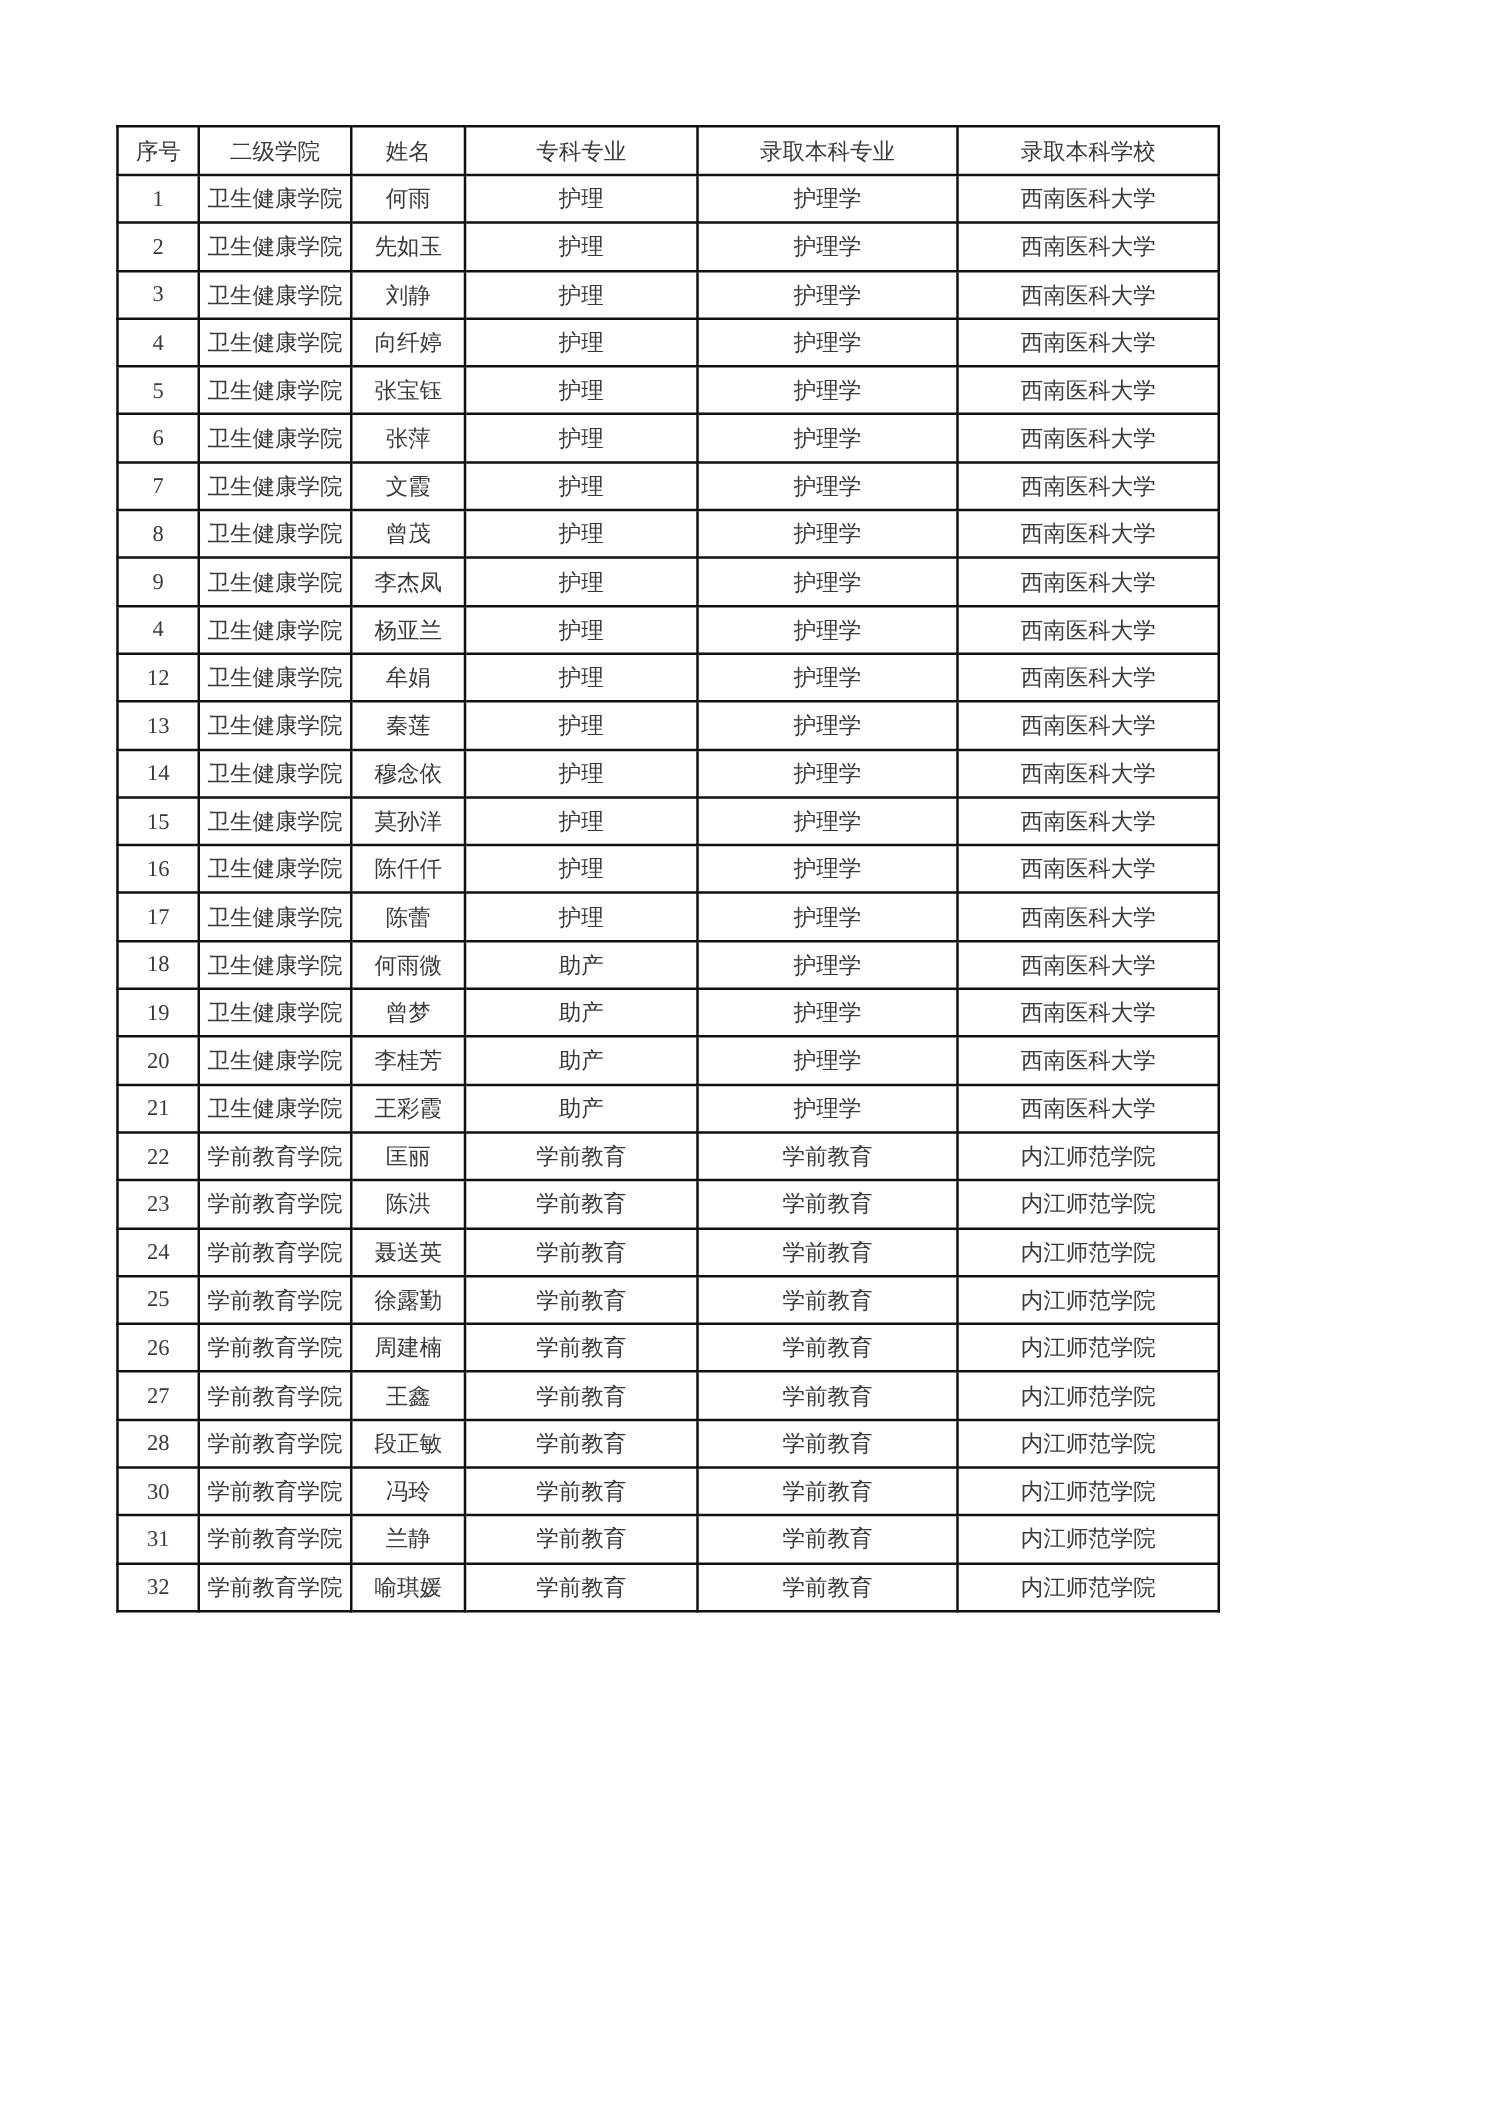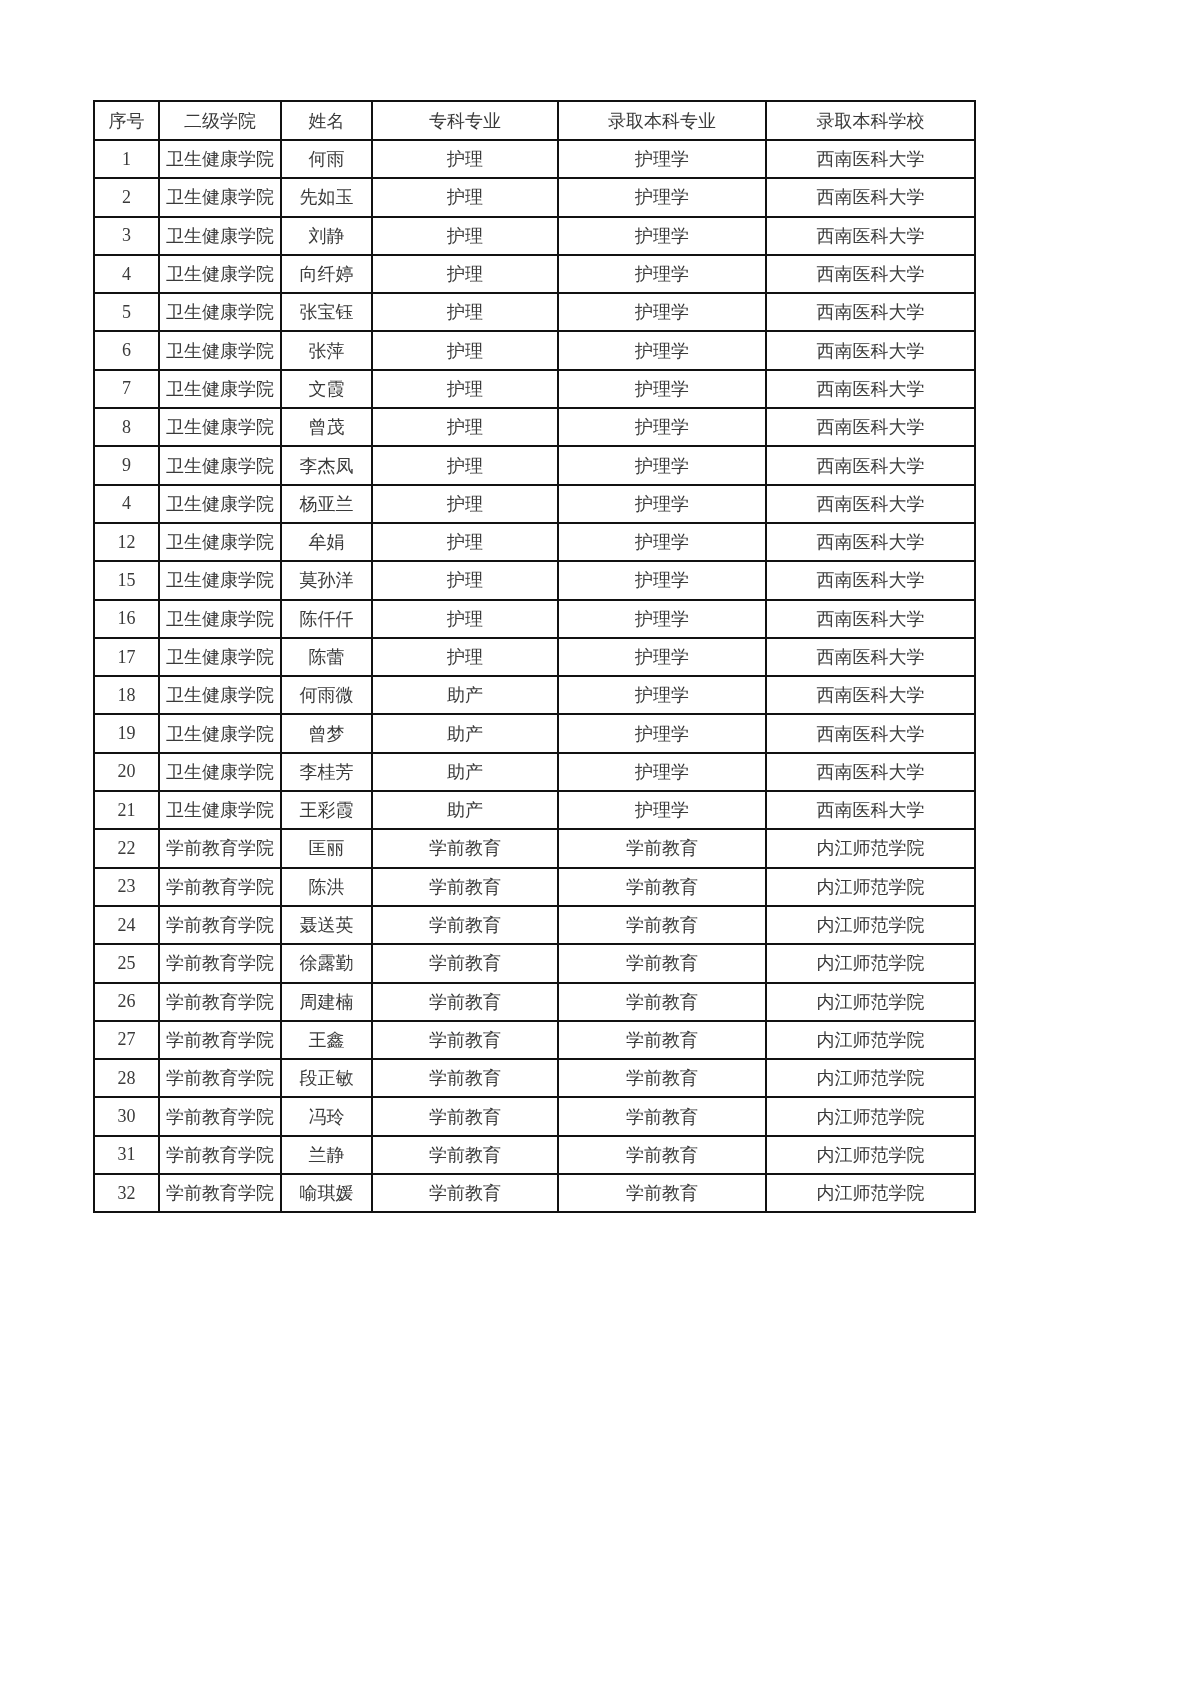--- a/index.html
+++ b/index.html
@@ -160,20 +160,36 @@
         </tr>
         <tr>
           <td class="num">12</td>
           <td>卫生健康学院</td>
           <td>牟娟</td>
           <td>护理</td>
           <td>护理学</td>
           <td>西南医科大学</td>
         </tr>
         <tr>
+          <td class="num">13</td>
+          <td>卫生健康学院</td>
+          <td>秦莲</td>
+          <td>护理</td>
+          <td>护理学</td>
+          <td>西南医科大学</td>
+        </tr>
+        <tr>
+          <td class="num">14</td>
+          <td>卫生健康学院</td>
+          <td>穆念依</td>
+          <td>护理</td>
+          <td>护理学</td>
+          <td>西南医科大学</td>
+        </tr>
+        <tr>
           <td class="num">15</td>
           <td>卫生健康学院</td>
           <td>莫孙洋</td>
           <td>护理</td>
           <td>护理学</td>
           <td>西南医科大学</td>
         </tr>
         <tr>
           <td class="num">16</td>
           <td>卫生健康学院</td>

